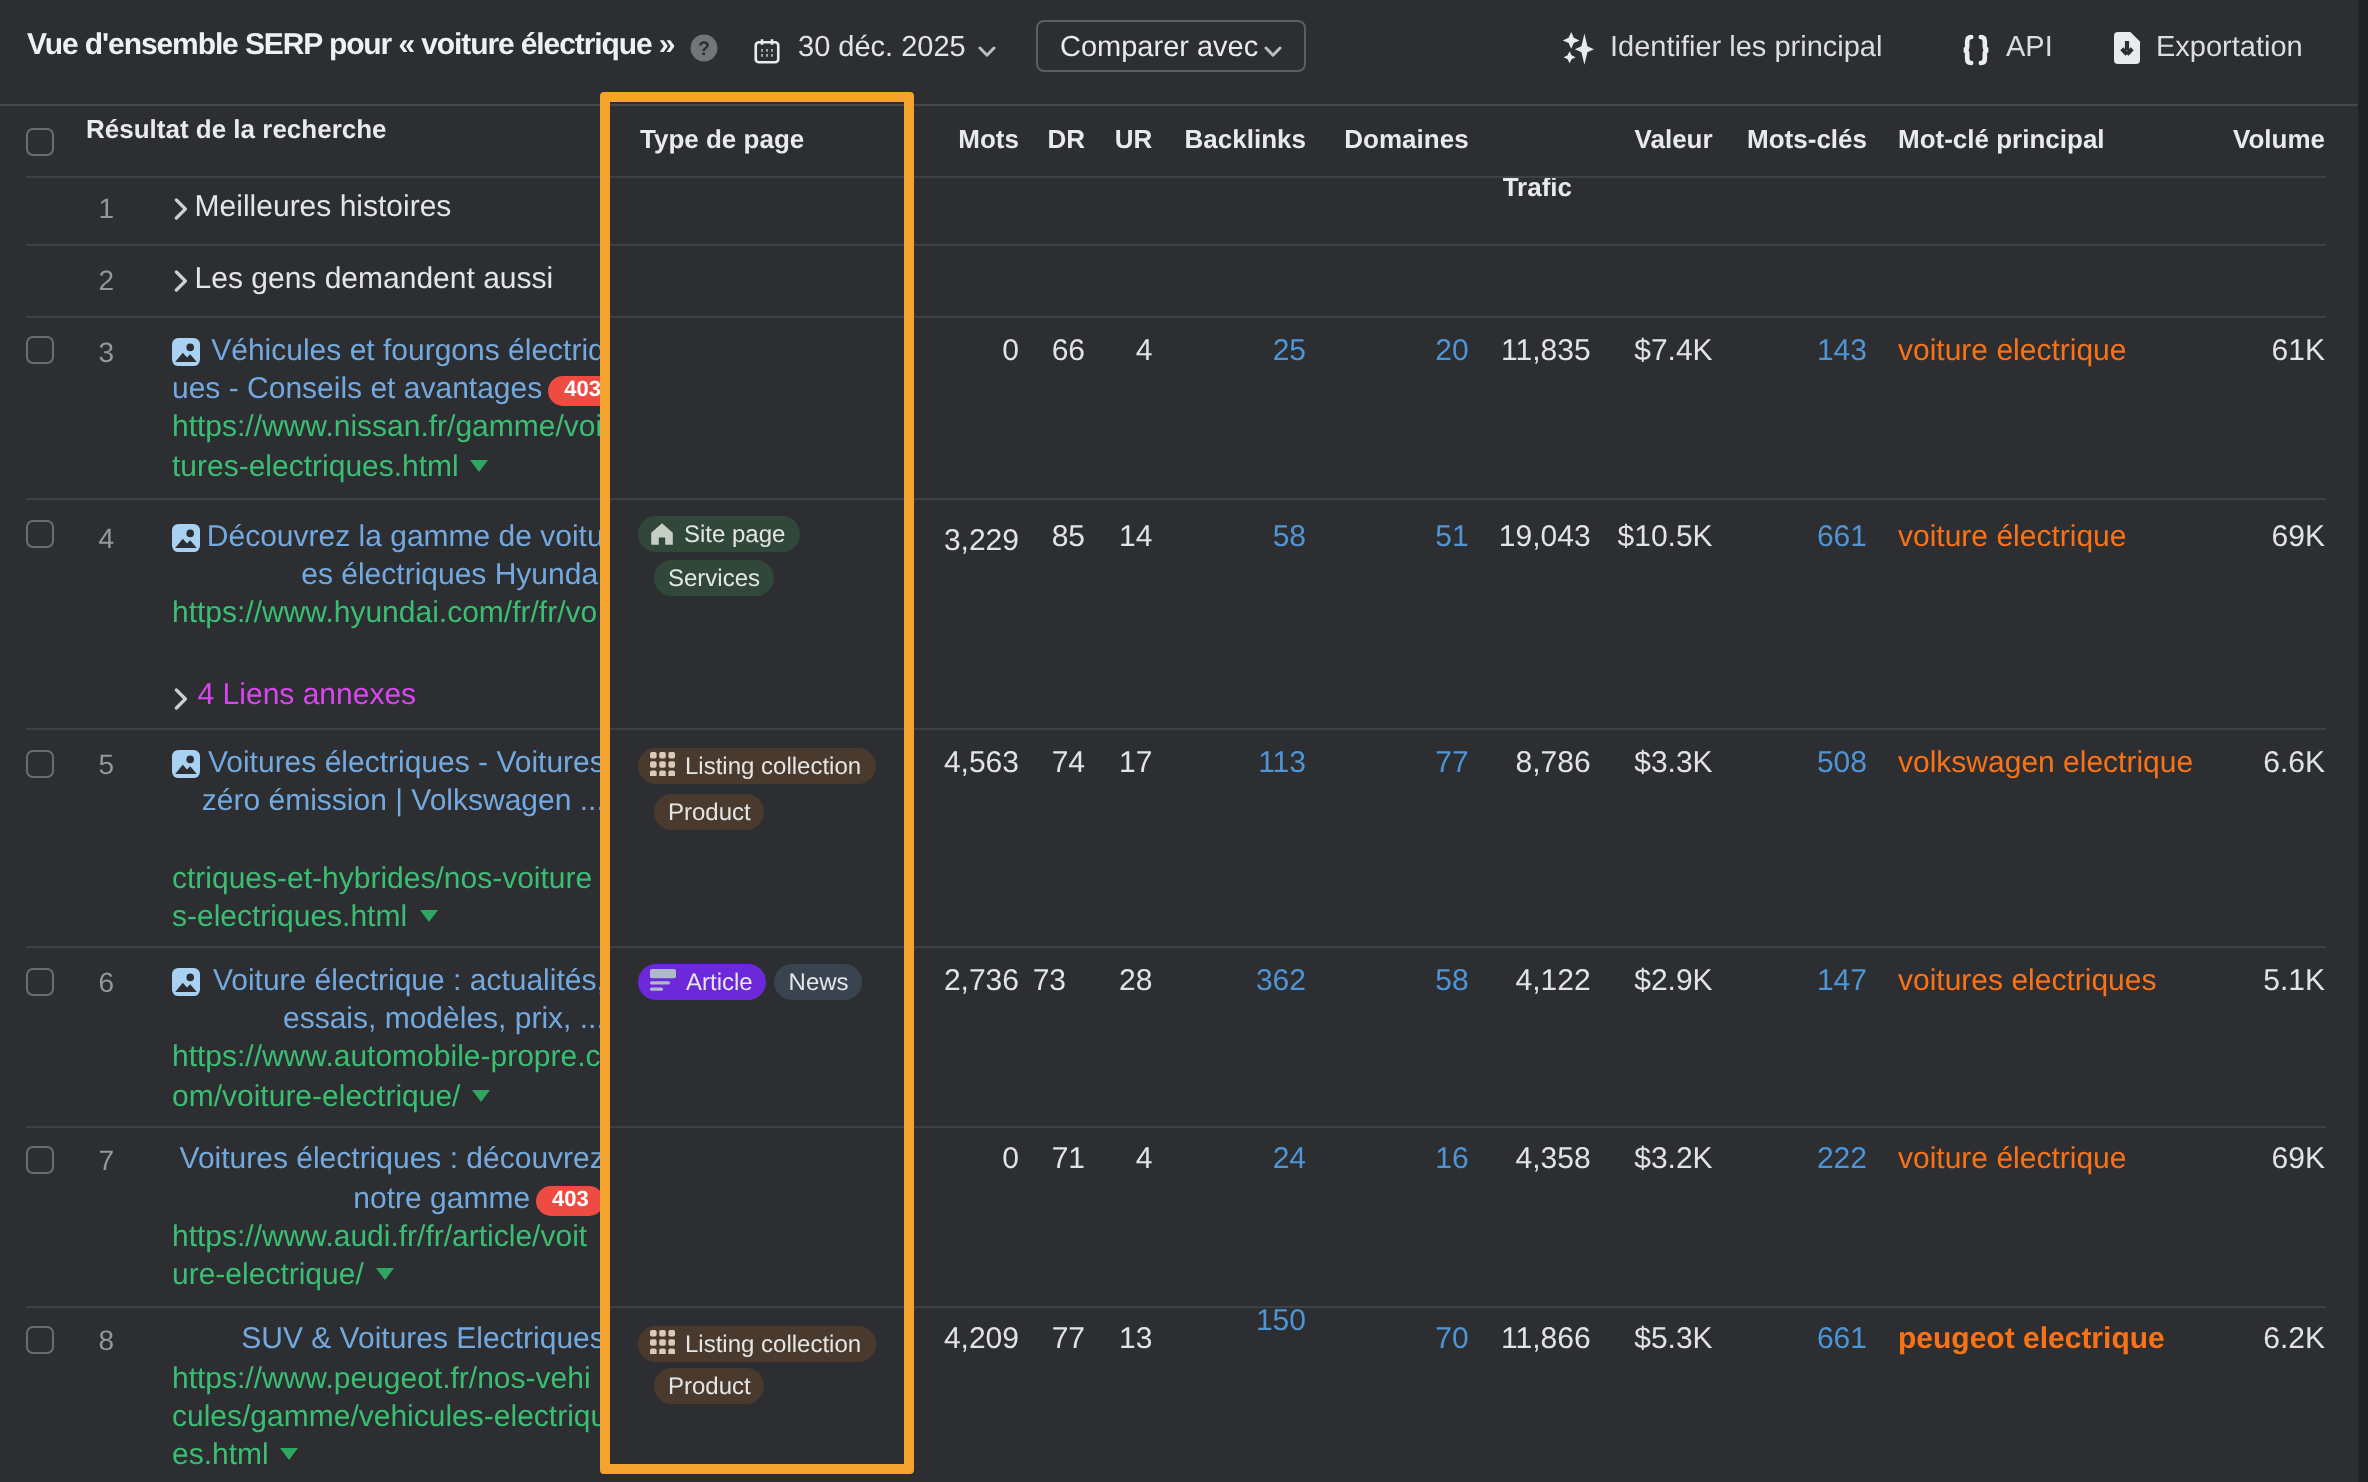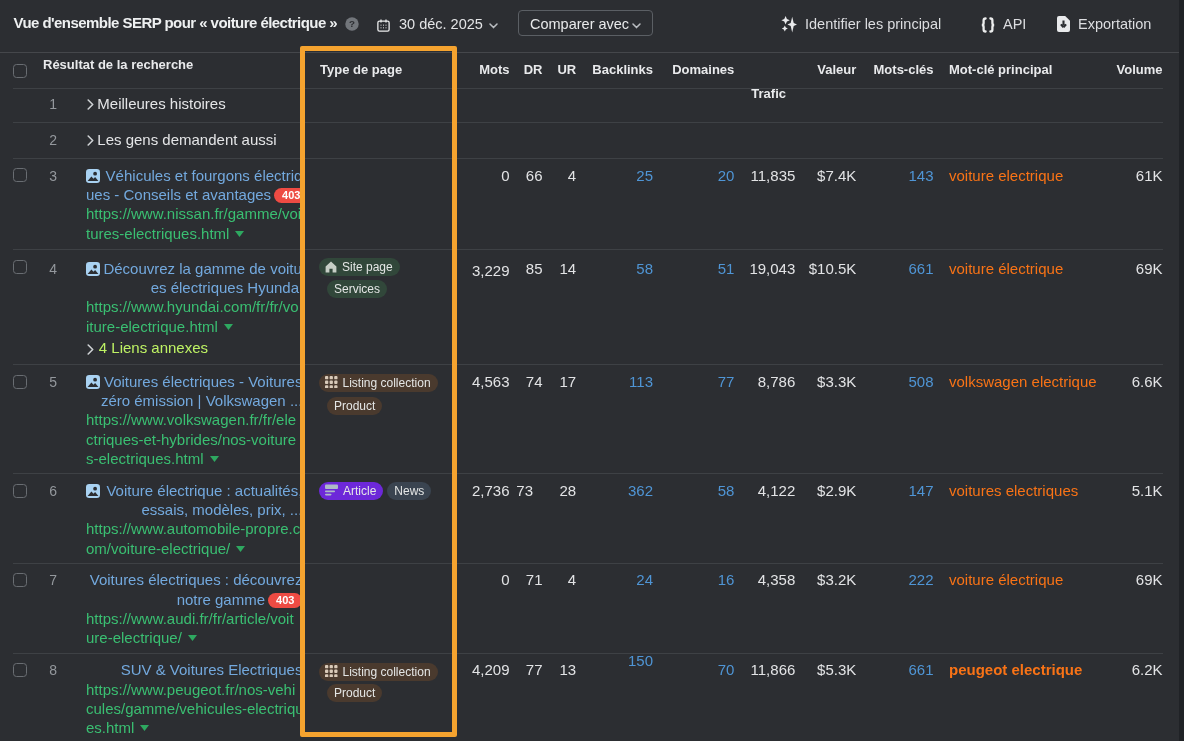--- a/index.html
+++ b/index.html
@@ -118,51 +118,47 @@
 <div class="t gray" style="right:1127px;top:258.6px;">4</div>
 <div class="cb" style="left:13px;top:259.5px"></div>
 <svg class="abs" style="left:86px;top:262.0px" width="14" height="14" viewBox="0 0 14 14">
       <rect x="0" y="0" width="14" height="14" rx="3.2" fill="#a9d2f2"></rect>
       <circle cx="9.1" cy="4.7" r="1.9" fill="#2c2e32"></circle>
       <path d="M1.6 12 L5.4 7.4 L7.5 9.7 L9.1 8.1 L12.4 12 Z" fill="#2c2e32"></path>
     </svg>
 <div class="t clip blue" style="left:103.4px;top:258.6px;width:198.99999999999997px">Découvrez la gamme de voitur</div>
 <div class="t clip blue" style="left:86px;top:277.90000000000003px;width:216.39999999999998px">es électriques Hyundai</div>
 <div class="t clip green" style="left:86px;top:297.20000000000005px;width:216.4px">https://www.hyundai.com/fr/fr/vo</div>
-<div class="t clip green" style="left:86px;top:316.50000000000006px;width:216.4px">iture-electrique.html<svg style="display:inline-block;vertical-align:2px;margin-left:6px" width="9" height="6" viewBox="0 0 9 6">
-        <path d="M0 0 H9 L4.5 6 Z" fill="#2ea860"></path>
-      </svg></div>
 <div class="t val" style="right:674.5px;top:261px;">3,229</div>
 <div class="t val" style="right:641.5px;top:258.6px;">85</div>
 <div class="t val" style="right:607.8px;top:258.6px;">14</div>
 <div class="t bluen" style="right:531px;top:258.6px;">58</div>
 <div class="t bluen" style="right:449.70000000000005px;top:258.6px;">51</div>
 <div class="t val" style="right:388.70000000000005px;top:258.6px;">19,043</div>
 <div class="t val" style="right:327.70000000000005px;top:258.6px;">$10.5K</div>
 <div class="t bluen" style="right:250.5px;top:258.6px;">661</div>
 <div class="t bluek" style="left:949px;top:258.6px;">voiture électrique</div>
 <div class="t val" style="right:21.5px;top:258.6px;">69K</div>
 <svg class="abs" style="left:87.4px;top:343.5px" width="7" height="11" viewBox="0 0 7 11">
       <path d="M1.2 1 L5.7 5.5 L1.2 10" stroke="#cdd0d3" stroke-width="1.6" fill="none" stroke-linecap="round" stroke-linejoin="round"></path>
     </svg>
-<div class="t " style="left:98.8px;top:338.3px;color:#bef264">4 Liens annexes</div>
+<div class="t " style="left:98.8px;top:338.3px;color:#d946ef">4 Liens annexes</div>
 <div class="bdg" style="left:319px;top:258px;background:#31473a;padding-left:6px"><svg style="display:inline-block;vertical-align:-1.5px;margin-right:5px" width="12" height="12" viewBox="0 0 12 12">
         <path d="M6 0.6 L11.4 5.4 V11.4 H7.6 V7.8 H4.4 V11.4 H0.6 V5.4 Z" fill="#c6cec6"></path>
       </svg>Site page</div>
 <div class="bdg" style="left:327px;top:280.4px;background:#31473a;padding-left:7px">Services</div>
 <div class="t gray" style="right:1127px;top:371.8px;">5</div>
 <div class="cb" style="left:13px;top:374.5px"></div>
 <svg class="abs" style="left:86px;top:375.2px" width="14" height="14" viewBox="0 0 14 14">
       <rect x="0" y="0" width="14" height="14" rx="3.2" fill="#a9d2f2"></rect>
       <circle cx="9.1" cy="4.7" r="1.9" fill="#2c2e32"></circle>
       <path d="M1.6 12 L5.4 7.4 L7.5 9.7 L9.1 8.1 L12.4 12 Z" fill="#2c2e32"></path>
     </svg>
 <div class="t clip blue" style="left:103.4px;top:371.8px;width:198.99999999999997px">Voitures électriques - Voitures</div>
 <div class="t clip blue" style="left:86px;top:391.1px;width:216.39999999999998px">zéro émission | Volkswagen ...</div>
-<div class="t clip green" style="left:86px;top:410.40000000000003px;width:216.4px">https://www.volkswagen.fr/fr/ele</div>
 <div class="t clip green" style="left:86px;top:429.70000000000005px;width:216.4px">ctriques-et-hybrides/nos-voiture</div>
 <div class="t clip green" style="left:86px;top:449.00000000000006px;width:216.4px">s-electriques.html<svg style="display:inline-block;vertical-align:2px;margin-left:6px" width="9" height="6" viewBox="0 0 9 6">
         <path d="M0 0 H9 L4.5 6 Z" fill="#2ea860"></path>
       </svg></div>
 <div class="t val" style="right:674.5px;top:371.8px;">4,563</div>
 <div class="t val" style="right:641.5px;top:371.8px;">74</div>
 <div class="t val" style="right:607.8px;top:371.8px;">17</div>
 <div class="t bluen" style="right:531px;top:371.8px;">113</div>
 <div class="t bluen" style="right:449.70000000000005px;top:371.8px;">77</div>
 <div class="t val" style="right:388.70000000000005px;top:371.8px;">8,786</div>

